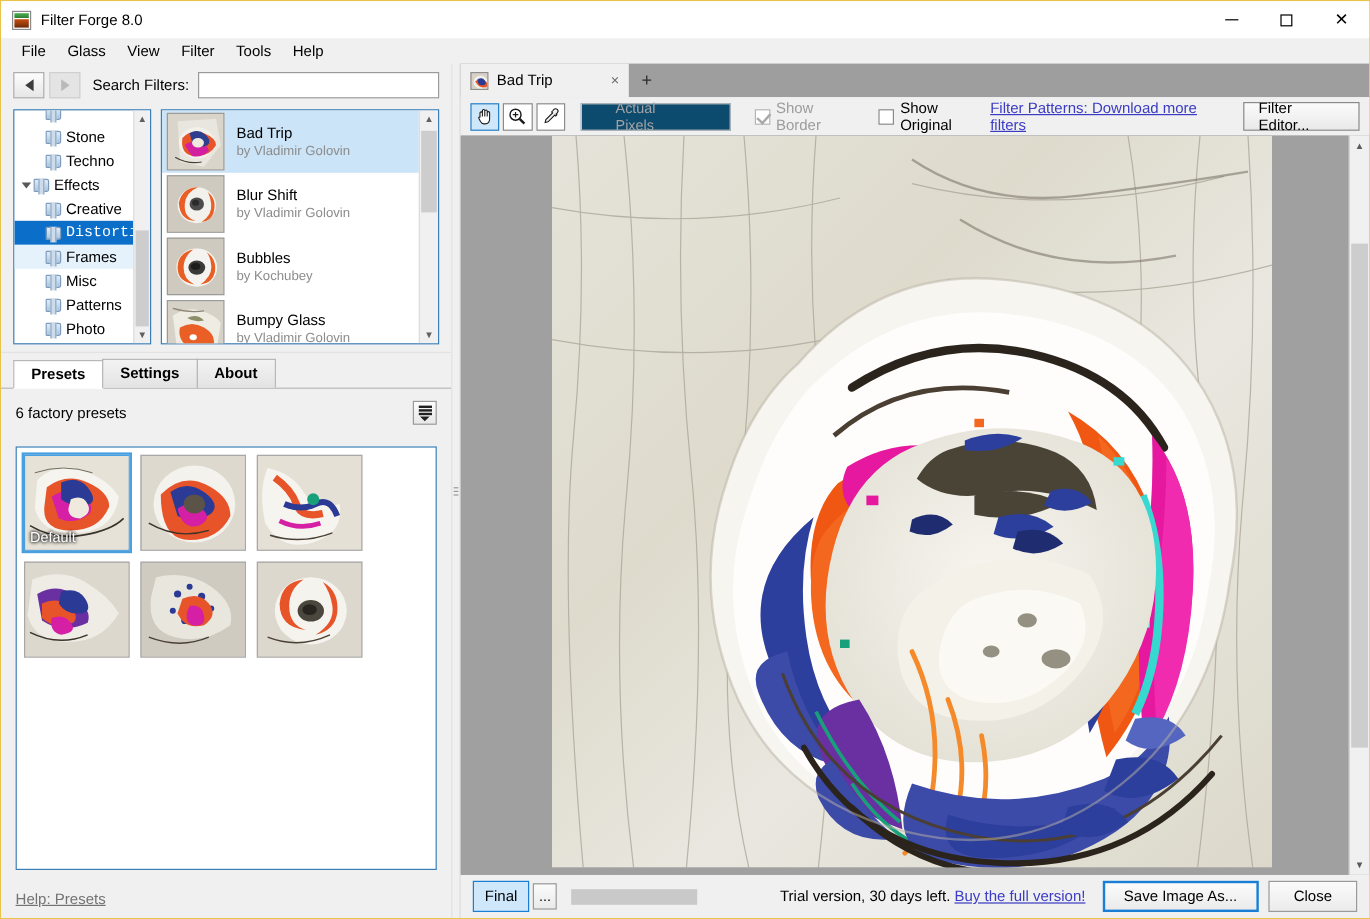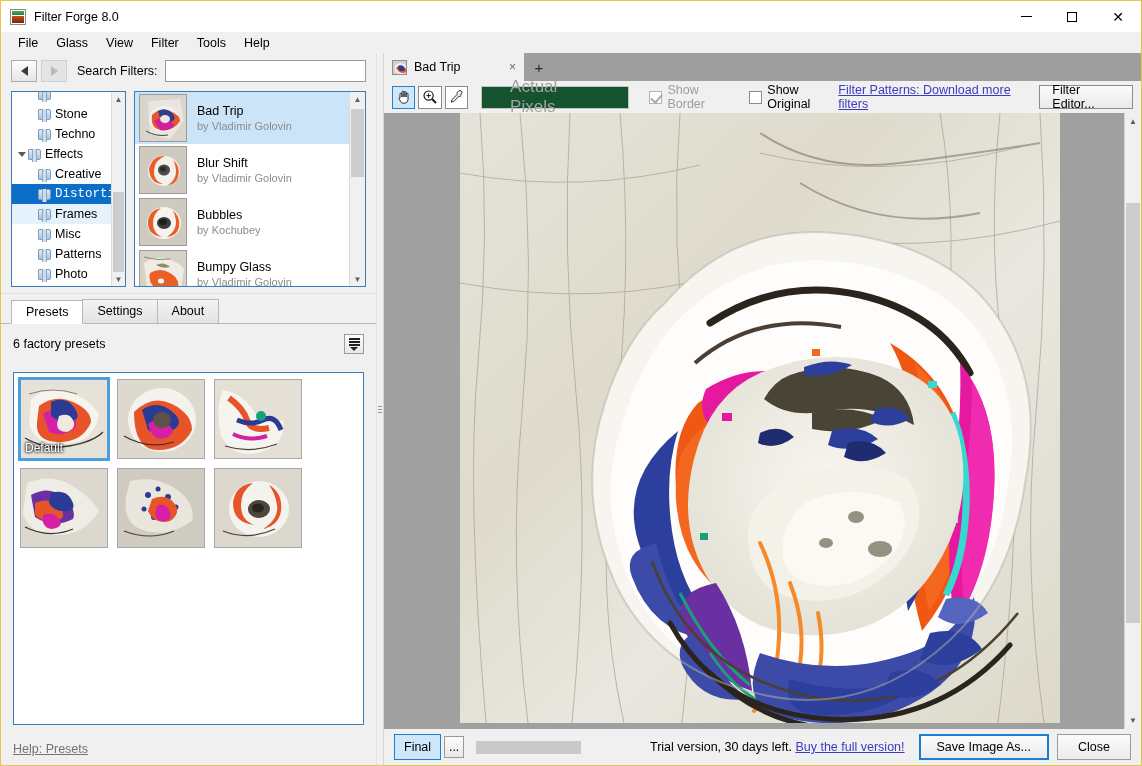--- a/index.html
+++ b/index.html
@@ -103,21 +103,21 @@
   .fl-row { display:flex; height:52px; align-items:center; padding:0 0 0 2px; }
   .fl-row.sel { background:#cce4f7; }
   .fl-thumb { width:48px;height:48px;flex:none;border:1px solid #9b9b9b;margin:2px 10px 2px 2px;overflow:hidden;position:relative;background:#cfcac0; }
   .fl-name { font-size:12.5px; color:#000; line-height:15px; }
   .fl-author { font-size:11px; color:#8c8c8c; line-height:14px; }
   .fl-sb { position:absolute; right:0; top:0; bottom:0; width:16px; background:#f0f0f0; border-left:1px solid #dcdcdc; }
   .fl-sb .thumb { position:absolute; left:1px; right:1px; top:17px; height:68px; background:#cdcdcd; }
 
   
   .lower-left { flex:1; display:flex; flex-direction:column; background:#f0f0f0; min-height:0; border-top:1px solid #dfdfdf; }
-  .tabstrip { display:flex; height:24px; padding-left:10px; margin-top:6px; align-items:flex-end; flex:none; border-bottom:1px solid #b8b8b8; }
+  .tabstrip { display:flex; height:24px; padding-left:10px; margin-top:6px; align-items:flex-end; flex:none; border-bottom:1px solid #b8b8b8;font-weight:bold; }
   .tab {
     padding:4px 14px 4px 14px; font-size:12.5px; color:#000; border:1px solid #b8b8b8;
     background:linear-gradient(#f3f3f3,#e3e3e3); margin-right:-1px; border-bottom:none; height:24px;
   }
   .tab.active { background:#fff; border-bottom:1px solid #fff; position:relative; top:1px; }
   .preset-head { display:flex; align-items:center; padding:10px 12px 6px 12px; flex:none; }
   .preset-count { font-size:12.5px; color:#000; }
   .menu-btn {
     margin-left:auto; width:20px;height:20px;border:1px solid #9a9a9a;
     background:linear-gradient(#fcfcfc,#e8e8e8); display:flex;align-items:center;justify-content:center;
@@ -146,22 +146,22 @@
   .doc-tab-close { margin-left:auto; padding-left:18px; font-size:12px; color:#6a6a6a; }
   .doc-tab-plus { width:30px;height:28px;display:flex;align-items:center;justify-content:center;font-size:15px;color:#2b2b2b; }
 
   .toolbar { height:32px; display:flex; align-items:center; padding:0 8px; flex:none; background:#f0f0f0; }
   .tool-btn {
     width:25px;height:23px;border:1px solid #8b8b8b;background:#fff;
     display:flex;align-items:center;justify-content:center;margin-right:3px;
   }
   .tool-btn.active { background:#cfe7fb; border-color:#2b7fc4; }
   .btn-flat {
-    height:23px;padding:0 28px;border:1px solid #c4c4c4;background:#14532d;color:#a3a3a3;
-    font-size:17px; display:flex;align-items:center;margin-left:10px;
+    height:23px;padding:0 28px;border:1px solid #c4c4c4;background:#0c4a6e;color:#a3a3a3;
+    font-size:12px; display:flex;align-items:center;margin-left:10px;
   }
   .chk-wrap { display:flex;align-items:center;margin-left:20px;font-size:12.5px; }
   .chk { width:13px;height:13px;border:1px solid #8b8b8b;background:#fff;margin-right:5px;position:relative;flex:none; }
   .chk.checked { border-color:#b4b4b4; }
   .chk.checked::after{content:"";position:absolute;left:3px;top:0px;width:5px;height:9px;border:solid #a9a9a9;border-width:0 2px 2px 0;transform:rotate(42deg);}
   .chk-label.dim { color:#9d9d9d; }
   .link-right { margin-left:auto; display:flex; align-items:center; }
   .dl-link { font-size:12.5px; color:#3b3bc4; margin-right:12px; }
   .btn-std {
     height:24px;padding:0 12px;border:1px solid #8b8b8b;background:linear-gradient(#fbfbfb,#e9e9e9);

